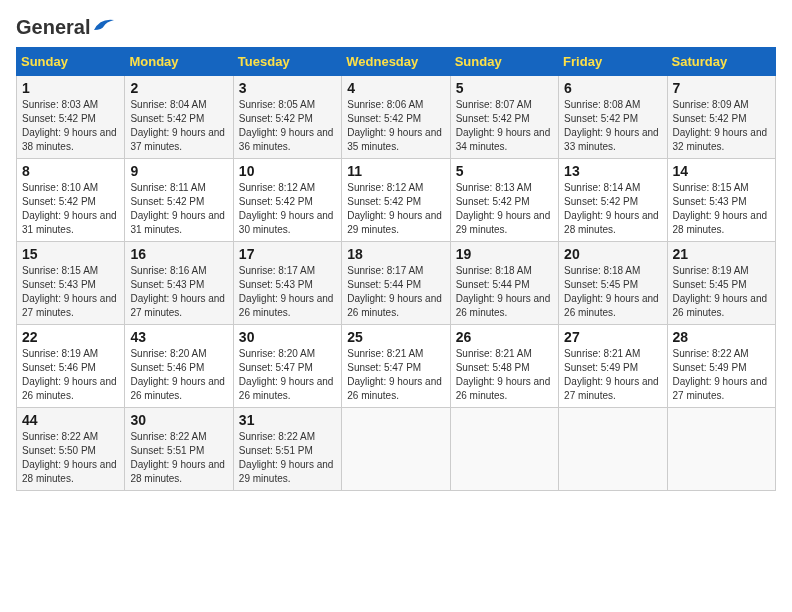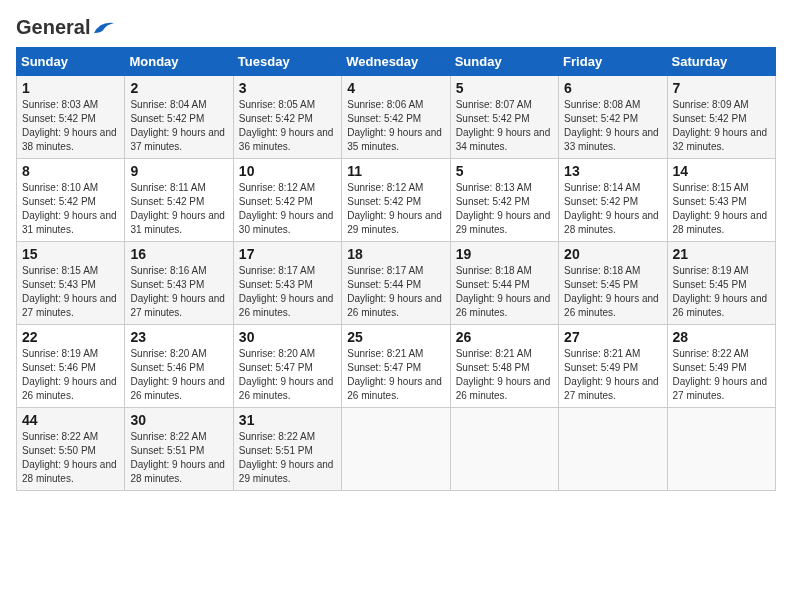--- a/index.html
+++ b/index.html
@@ -33,21 +33,21 @@
       font-size: 16px;
       color: #333;
     }
     table {
       width: 100%;
       border-collapse: collapse;
       font-size: 11px;
     }
     thead tr th {
       background-color: #1565c0;
-      color: #ffffff;
+      color: #fde047;
       padding: 6px 4px;
       text-align: left;
       font-size: 13px;
       font-weight: bold;
       border: 1px solid #1565c0;
     }
     tbody tr td {
       border: 1px solid #ccc;
       vertical-align: top;
       padding: 4px 5px;
@@ -76,21 +76,21 @@
     }
     .empty-cell {
       background: #f9f9f9 !important;
     }
   </style>
 </head>
 <body>
 
 <div class="header-area">
   <div class="logo">
-    <div style="display:flex; align-items:center;">
+    <div style="display:flex; ">
       <span style="font-size:20px; font-weight:bold; color:#333;">General</span>
       <svg width="22" height="18" viewBox="0 0 22 18" style="margin-left:2px;">
         <path d="M2 14 Q8 2 22 4 Q14 6 12 10 Q10 14 2 14Z" fill="#1565c0"></path>
       </svg>
     </div>
     <span style="font-size:20px; font-weight:bold; color:#1565c0;"></span>
   </div>
   <div class="title-area">
     <div class="calendar-title"></div>
     <div class="calendar-subtitle"></div>
@@ -154,21 +154,21 @@
         <td><span class="day-number">19</span>
 <span class="day-info">Sunrise: 8:18 AM<br>Sunset: 5:44 PM<br>Daylight: 9 hours and 26 minutes.</span></td>
         <td><span class="day-number">20</span>
 <span class="day-info">Sunrise: 8:18 AM<br>Sunset: 5:45 PM<br>Daylight: 9 hours and 26 minutes.</span></td>
         <td><span class="day-number">21</span>
 <span class="day-info">Sunrise: 8:19 AM<br>Sunset: 5:45 PM<br>Daylight: 9 hours and 26 minutes.</span></td>
       </tr>
       <tr>
         <td><span class="day-number">22</span>
 <span class="day-info">Sunrise: 8:19 AM<br>Sunset: 5:46 PM<br>Daylight: 9 hours and 26 minutes.</span></td>
-        <td><span class="day-number">23</span>
+        <td><span class="day-number">43</span>
 <span class="day-info">Sunrise: 8:20 AM<br>Sunset: 5:46 PM<br>Daylight: 9 hours and 26 minutes.</span></td>
         <td><span class="day-number">30</span>
 <span class="day-info">Sunrise: 8:20 AM<br>Sunset: 5:47 PM<br>Daylight: 9 hours and 26 minutes.</span></td>
         <td><span class="day-number">25</span>
 <span class="day-info">Sunrise: 8:21 AM<br>Sunset: 5:47 PM<br>Daylight: 9 hours and 26 minutes.</span></td>
         <td><span class="day-number">26</span>
 <span class="day-info">Sunrise: 8:21 AM<br>Sunset: 5:48 PM<br>Daylight: 9 hours and 26 minutes.</span></td>
         <td><span class="day-number">27</span>
 <span class="day-info">Sunrise: 8:21 AM<br>Sunset: 5:49 PM<br>Daylight: 9 hours and 27 minutes.</span></td>
         <td><span class="day-number">28</span>

